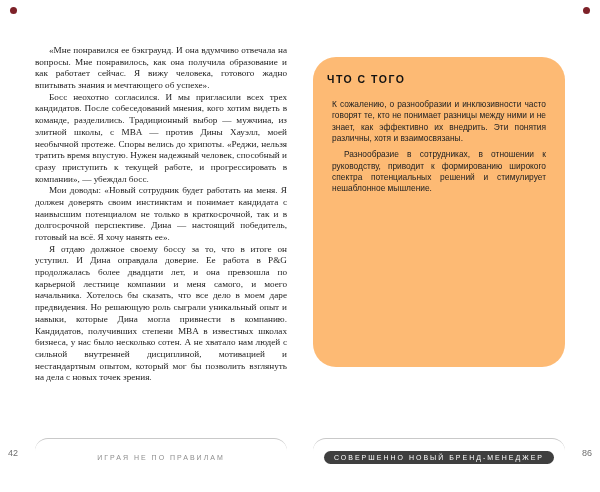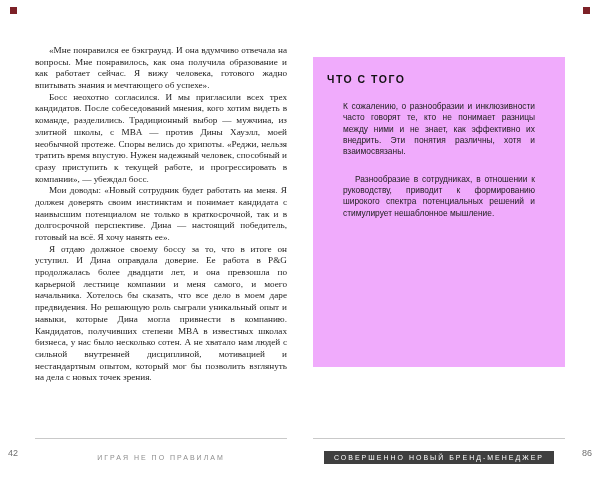--- a/index.html
+++ b/index.html
@@ -1,15 +1,15 @@
 <!DOCTYPE html>
 <html><head>
 <meta charset="utf-8">
 <style>
-  * { box-sizing: border-box; }
+  * { box-sizing: border-box; border-radius: 23px; }
   html, body { margin: 0; padding: 0; }
   body { background: #ffffff; }
 
   .spread {
     position: relative;
     width: 600px;
     height: 492px;
     background: #ffffff;
     overflow: hidden;
     font-family: "Liberation Serif", serif;
@@ -45,34 +45,34 @@
   .text-block p {
     margin: 0;
     font-size: 9.2px;
     line-height: 1.27;
     text-align: justify;
     text-indent: 14px;
   }
 
   .callout {
     margin-top: 12px;
-    background: #f0abfc;
+    background: #fdba74;
     padding: 16px 14px 14px 14px;
     min-height: 310px;
   }
   .callout-title {
     font-family: "Liberation Sans", sans-serif;
     font-weight: bold;
     font-size: 10.5px;
     letter-spacing: 1.5px;
     color: #111111;
     margin: 0 0 14px 0;
   }
   .callout p {
-    margin: 16px;
+    margin: 5px;
     font-family: "Liberation Sans", sans-serif;
     font-size: 8.4px;
     line-height: 1.35;
     text-align: justify;
     text-indent: 12px;
     color: #222222;
   }
   .callout p:first-of-type { text-indent: 0; }
 
   .footer {

